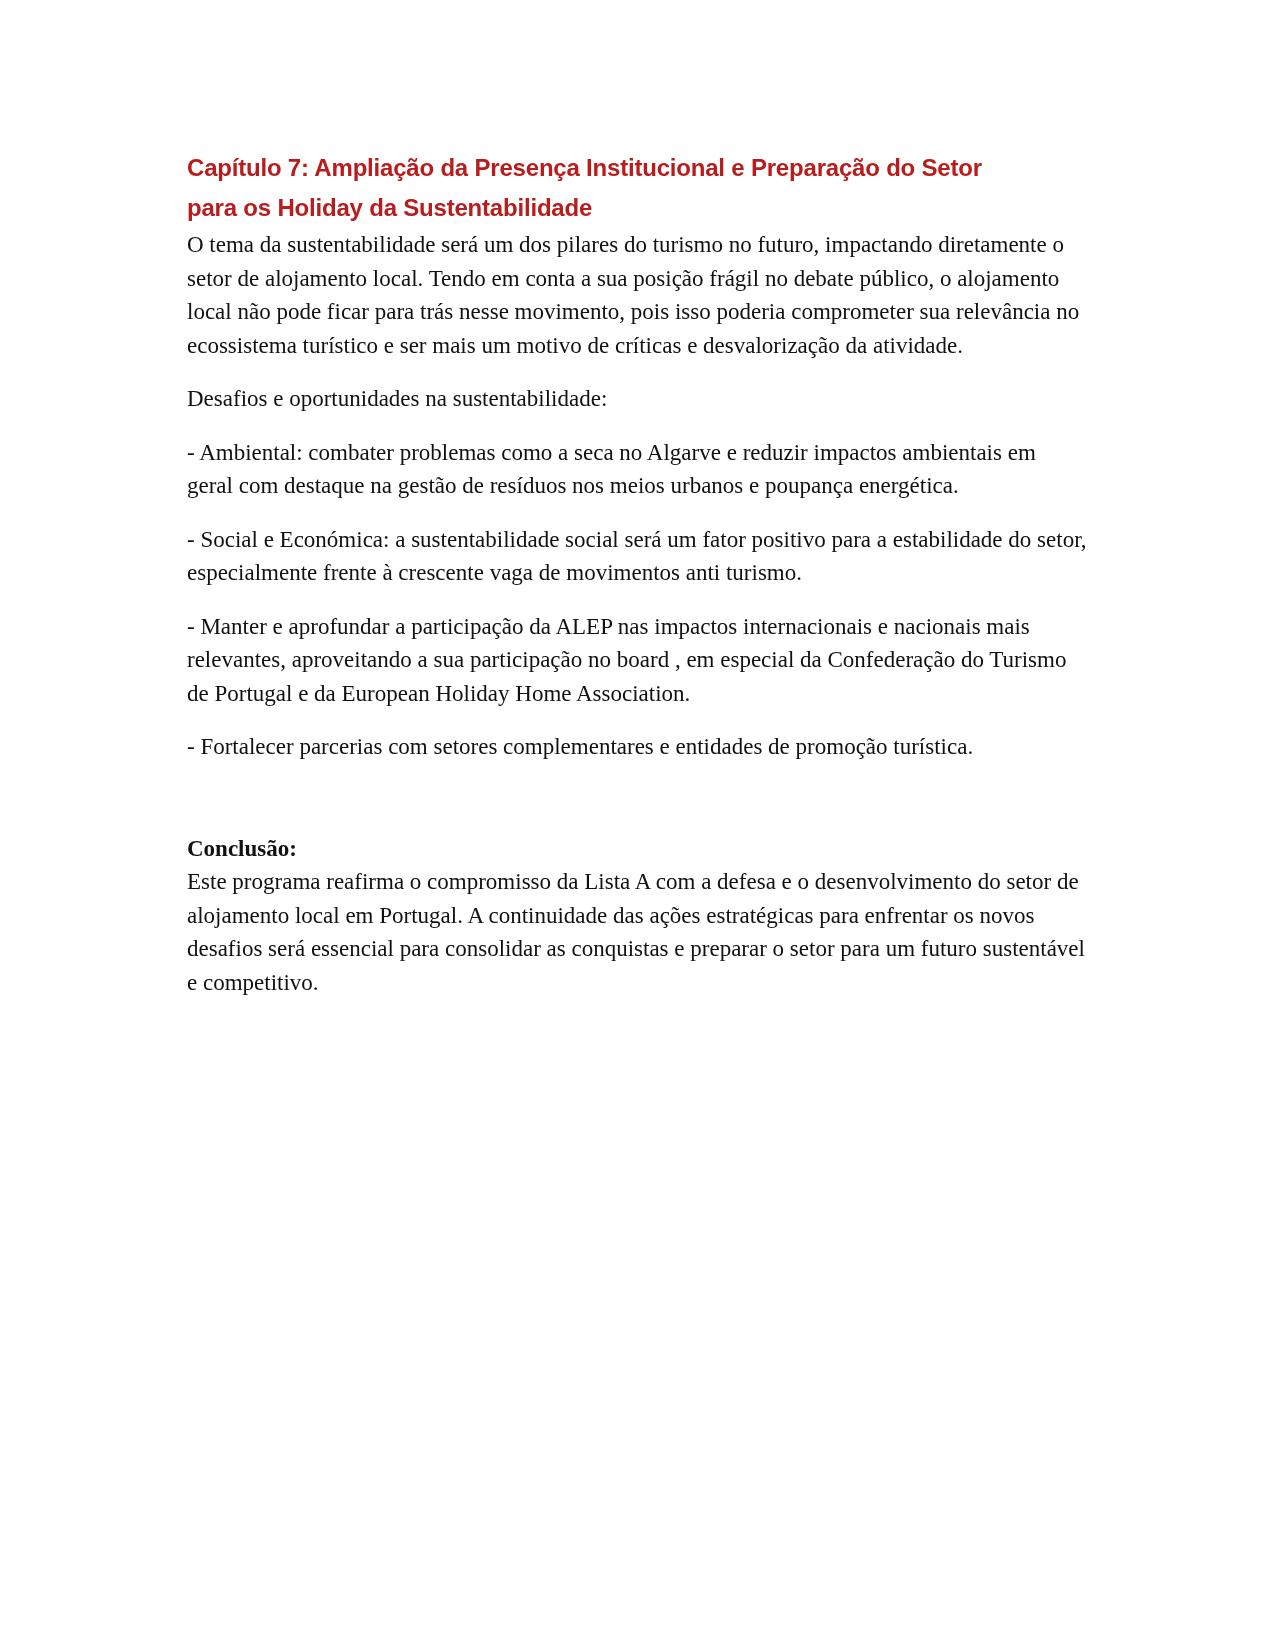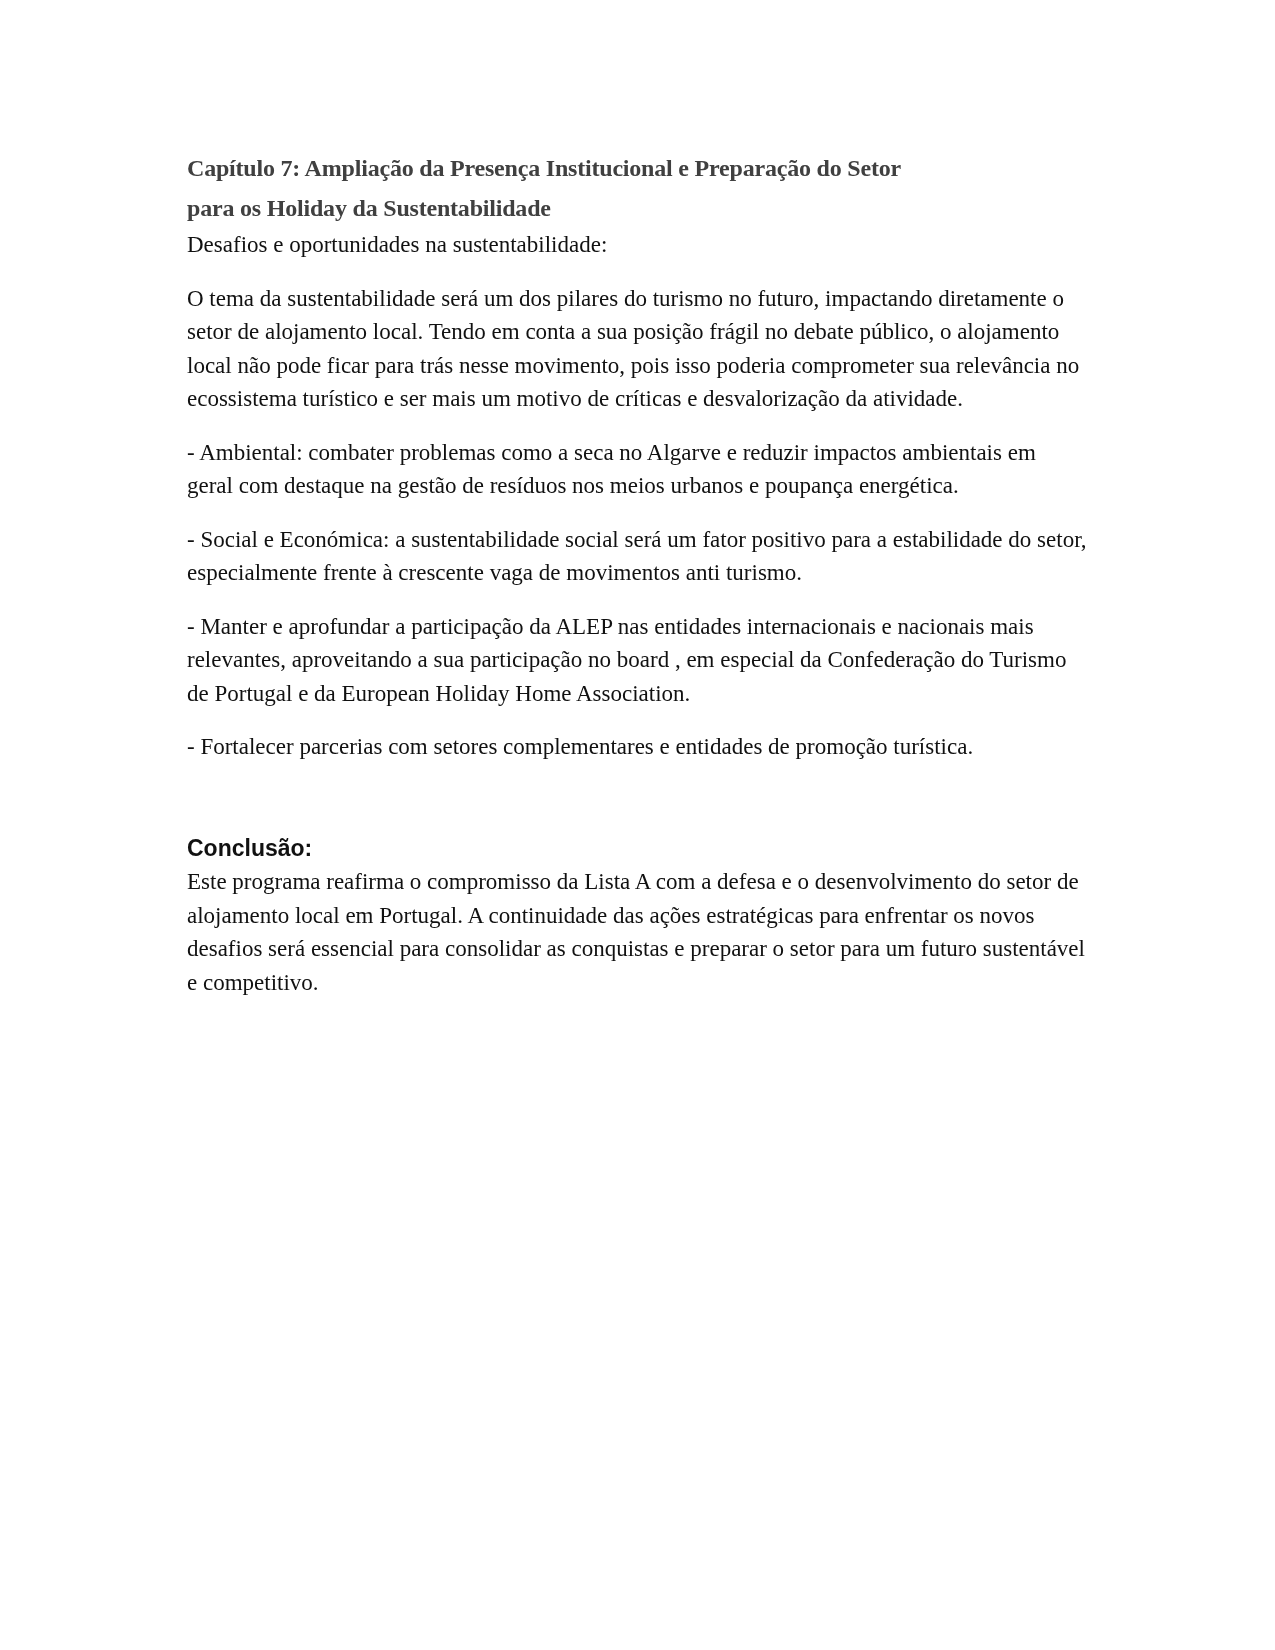--- a/index.html
+++ b/index.html
@@ -1,56 +1,56 @@
 <!DOCTYPE html>
 <html><head>
 <meta charset="utf-8">
 <style>
   html, body { margin: 0; padding: 0; background: #ffffff; }
   body { width: 1275px; height: 1650px; position: relative; overflow: hidden; }
   .page { position: absolute; left: 187px; top: 148px; width: 900px; }
   .heading {
-    font-family: Liberation Serif, serif;
+    font-family: Liberation Sans, sans-serif;
     font-weight: bold;
-    color: #404040;
+    color: #b91c1c;
     font-size: 24px;
     line-height: 40px;
     margin: 0;
     letter-spacing: -0.2px;
   }
   .para {
     font-family: "Liberation Serif", serif;
     color: #111111;
     font-size: 23px;
     line-height: 33.5px;
     margin: 0 0 20px 0;
   }
   .para.first { margin-top: 0; }
   .conclusion-title {
-    font-family: Liberation Sans, sans-serif;
+    font-family: Liberation Serif, serif;
     font-weight: bold;
     color: #111111;
     font-size: 23px;
     line-height: 33.5px;
     margin: 68px 0 0 0;
   }
 </style>
 </head>
 <body>
 
 <div class="page">
   <h2 class="heading">
     <span>Capítulo 7: Ampliação da Presença Institucional e Preparação do Setor</span><br>
     <span>para os Holiday da Sustentabilidade</span>
   </h2>
 
+  <p class="para first">O tema da sustentabilidade será um dos pilares do turismo no futuro, impactando diretamente o setor de alojamento local. Tendo em conta a sua posição frágil no debate público, o alojamento local não pode ficar para trás nesse movimento, pois isso poderia comprometer sua relevância no ecossistema turístico e ser mais um motivo de críticas e desvalorização da atividade.</p>
+
   <p class="para">Desafios e oportunidades na sustentabilidade:</p>
-
-  <p class="para first">O tema da sustentabilidade será um dos pilares do turismo no futuro, impactando diretamente o setor de alojamento local. Tendo em conta a sua posição frágil no debate público, o alojamento local não pode ficar para trás nesse movimento, pois isso poderia comprometer sua relevância no ecossistema turístico e ser mais um motivo de críticas e desvalorização da atividade.</p>
   <p class="para">- Ambiental: combater problemas como a seca no Algarve e reduzir impactos ambientais em geral com destaque na gestão de resíduos nos meios urbanos e poupança energética.</p>
   <p class="para">- Social e Económica: a sustentabilidade social será um fator positivo para a estabilidade do setor, especialmente frente à crescente vaga de movimentos anti turismo.</p>
 
-  <p class="para">- Manter e aprofundar a participação da ALEP nas entidades internacionais e nacionais mais relevantes, aproveitando a sua participação no board , em especial da Confederação do Turismo de Portugal e da European Holiday Home Association.</p>
+  <p class="para">- Manter e aprofundar a participação da ALEP nas impactos internacionais e nacionais mais relevantes, aproveitando a sua participação no board , em especial da Confederação do Turismo de Portugal e da European Holiday Home Association.</p>
   <p class="para">- Fortalecer parcerias com setores complementares e entidades de promoção turística.</p>
 
   <p class="conclusion-title">Conclusão:</p>
   <p class="para">Este programa reafirma o compromisso da Lista A com a defesa e o desenvolvimento do setor de alojamento local em Portugal. A continuidade das ações estratégicas para enfrentar os novos desafios será essencial para consolidar as conquistas e preparar o setor para um futuro sustentável e competitivo.</p>
 </div>
 
 </body></html>

